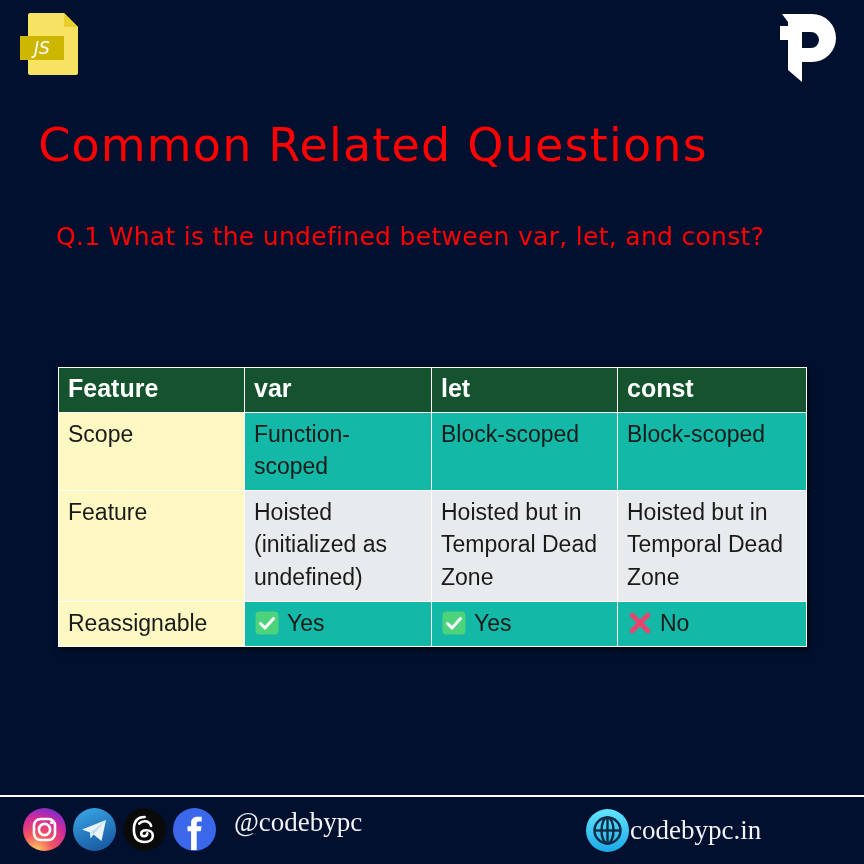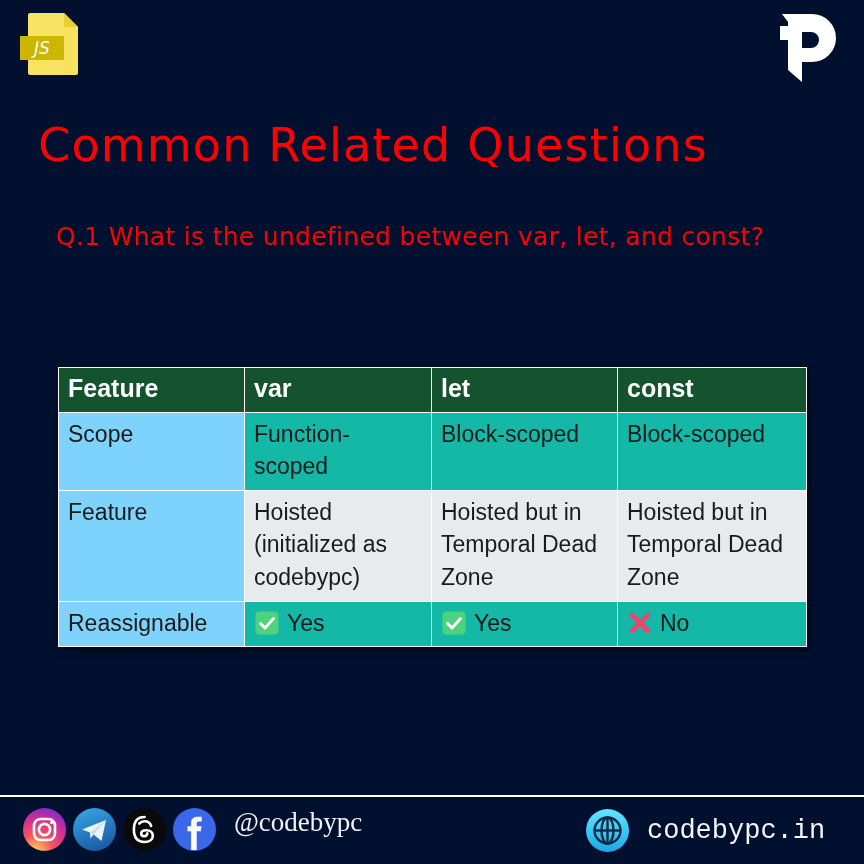--- a/index.html
+++ b/index.html
@@ -98,21 +98,21 @@
 
   td.feature-cell {
     background: #1c6189;
     color: #ffffff;
     font-weight: bold;
     font-size: 25px;
   }
   tr.row-shade td { background: #14b8a6; }
   tr.row-light td { background: #e7ebee; }
   tr.row-shade td.feature-cell,
-  tr.row-light td.feature-cell { background: #7dd3fc; }
+  tr.row-light td.feature-cell { background: #fef9c3; }
 
   .mark {
     display: inline-block;
     width: 26px;
     height: 26px;
     vertical-align: -5px;
     margin-right: 7px;
   }
 
   
@@ -153,24 +153,23 @@
   }
   #website-group {
     position: absolute;
     left: 585px;
     top: 11px;
     display: flex;
     align-items: center;
   }
   #website-icon { width: 45px; height: 45px; flex: 0 0 auto; }
   #website-label {
-    margin-left: 17px;
     color: #f2f4f8;
     font-size: 27px;
-    font-family: Liberation Mono, monospace;
+    font-family: Liberation Serif, serif;
     white-space: nowrap;
   }
 </style>
 </head>
 <body>
 
 <div id="top-bar">
 
   <svg id="js-file-icon" viewBox="0 0 64 68">
     <path d="M10 4 h34 l14 14 v46 a2 2 0 0 1 -2 2 h-46 a2 2 0 0 1 -2 -2 v-58 a2 2 0 0 1 2 -2 z" fill="#f7e261"></path>
@@ -206,21 +205,21 @@
   </thead>
   <tbody id="table-body">
       <tr class="row-shade">
         <td class="feature-cell">Scope</td>
         <td>Function-scoped</td>
         <td>Block-scoped</td>
         <td>Block-scoped</td>
       </tr>
       <tr class="row-light">
         <td class="feature-cell">Feature</td>
-        <td>Hoisted (initialized as codebypc)</td>
+        <td>Hoisted (initialized as undefined)</td>
         <td>Hoisted but in Temporal Dead Zone</td>
         <td>Hoisted but in Temporal Dead Zone</td>
       </tr>
       <tr class="row-shade">
         <td class="feature-cell">Reassignable</td>
         <td><svg class="mark" viewBox="0 0 26 26">
             <rect x="1.5" y="1.5" width="23" height="23" rx="4" fill="#4cd37b"></rect>
             <path d="M6.5 13.5 L11 18 L19.5 8.5" fill="none" stroke="#ffffff" stroke-width="3" stroke-linecap="round" stroke-linejoin="round"></path>
           </svg><span>Yes</span></td>
         <td><svg class="mark" viewBox="0 0 26 26">

